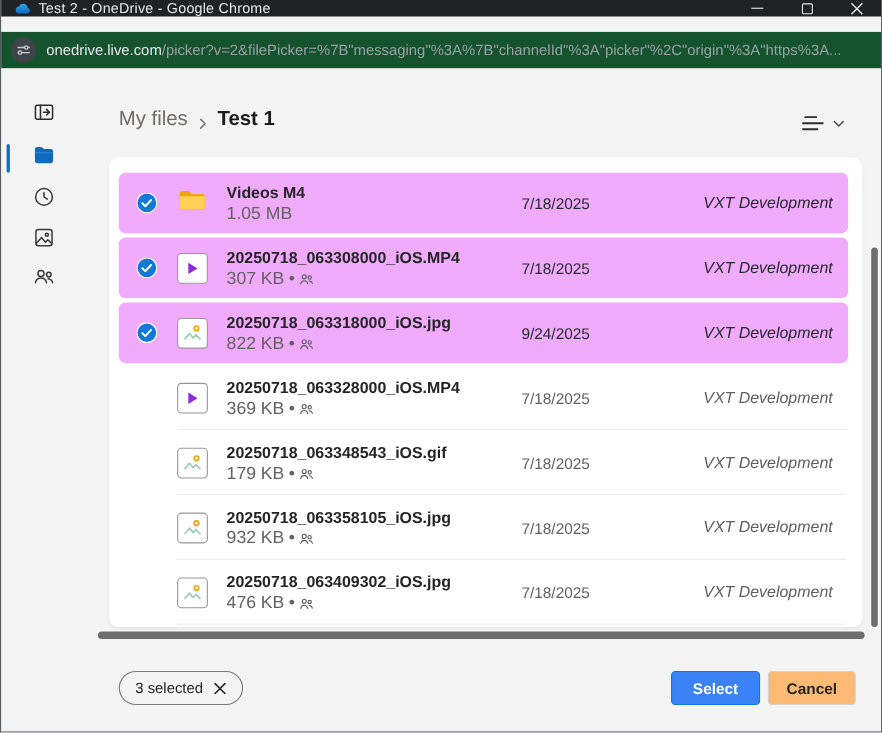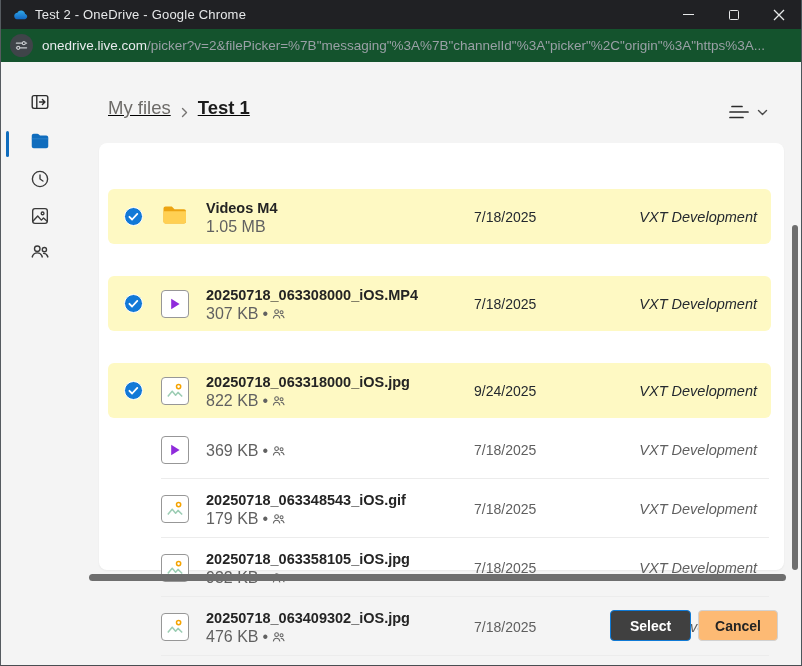--- a/index.html
+++ b/index.html
@@ -4,65 +4,65 @@
 <style>
   html,body{margin:0;padding:0;background:#d8d8d8;}
   #root{
     position:relative;width:802px;height:666px;overflow:hidden;
     font-family:"Liberation Sans",sans-serif;
     background:#f4f4f4;
     border-left:1px solid #565b60;border-right:1px solid #4b555b;border-bottom:1px solid #4a4e52;
     box-sizing:border-box;
   }
   
-  .titlebar{position:absolute;left:0;top:0;width:100%;height:29px;background:#202124;display:flex;align-items:center;text-align:right;}
+  .titlebar{position:absolute;left:0;top:0;width:100%;height:15px;background:#202124;display:flex;align-items:center;text-align:right;}
   .favicon{margin:0 7px 0 11px;width:16px;height:16px;flex:none;}
   .win-title{color:#e7e9ea;font-size:13px;letter-spacing:.2px;white-space:nowrap;}
   .win-controls{margin-left:auto;display:flex;height:100%;}
   .win-btn{width:45px;height:100%;display:flex;align-items:center;justify-content:center;cursor:default;}
   .glyph-min{width:11px;height:1px;background:#e7e9ea;}
   .glyph-max{width:10px;height:10px;border:1.3px solid #e7e9ea;border-radius:1.5px;box-sizing:border-box;}
   .urlbar{position:absolute;left:0;top:29px;width:100%;height:33px;background:#14532d;display:flex;align-items:center;}
   .tune-btn{margin-left:9px;width:23px;height:23px;border-radius:50%;background:#3f4449;display:flex;align-items:center;justify-content:center;flex:none;}
   .url-text{margin-left:9px;font-size:13.5px;white-space:nowrap;overflow:hidden;max-width:750px;}
   .url-host{color:#e8eaed;}
   .url-path{color:#9aa0a6;}
   
   .side-indicator{position:absolute;left:5px;top:131px;width:3px;height:26px;border-radius:2px;background:#0f6cbd;}
   .side-item{position:absolute;left:28px;width:22px;height:22px;}
   
-  .breadcrumb{position:absolute;left:107px;top:97px;display:flex;align-items:flex-end;font-size:18.5px;text-decoration:underline;}
+  .breadcrumb{position:absolute;left:107px;top:97px;display:flex;align-items:flex-end;font-size:18.5px;}
   .bc-root{color:#6d6b68;}
   .bc-sep{margin:0 9px;color:#767472;display:flex;align-items:center;}
   .bc-current{color:#1b1b1b;font-weight:700;}
   .view-btn{position:absolute;left:727px;top:100px;width:48px;height:24px;display:flex;align-items:center;gap:7px;}
   
   .panel{position:absolute;left:98px;top:143px;width:685px;height:427px;background:#ffffff;border-radius:8px;box-shadow:0 1px 2px rgba(0,0,0,.05);}
   .list{position:absolute;left:9px;top:14px;width:663px;}
   .row{position:relative;height:55px;margin-bottom:4px;display:flex;align-items:center;padding:0 14px 0 16px;box-sizing:border-box;}
-  .row.selected{background:#fef9c3;border-radius:6px;margin-top:32px;}
+  .row.selected{background:#f0abfc;border-radius:6px;}
   .row.unselected::after{content:"";position:absolute;left:53px;right:2px;bottom:-2px;height:1px;background:#ececec;}
   .check{width:19px;height:19px;margin-right:18px;flex:none;}
   .ficon{width:28px;height:28px;margin-right:17px;flex:none;display:flex;align-items:center;justify-content:center;}
   .iconbox{width:28px;height:28px;border:1px solid #979797;border-radius:4px;background:#fff;display:flex;align-items:center;justify-content:center;box-sizing:border-box;}
   .fmeta{flex:0 0 268px;min-width:0;}
   .fname{font-size:14.5px;font-weight:600;color:#242424;line-height:19px;white-space:nowrap;overflow:hidden;}
   .fsize{margin-top:2px;font-size:16px;color:#616161;display:flex;align-items:center;gap:4px;line-height:14px;}
   .fdate{flex:1;font-size:14px;color:#5f5f5f;}
   .row.selected .fdate{color:#24292f;}
   .fowner{flex:none;font-size:14.5px;color:#5f5f5f;text-align:center;font-style:italic;}
   .row.selected .fowner{color:#24292f;}
   
   .hscroll{position:absolute;left:88px;top:574px;width:697px;height:7px;border-radius:4px;background:#6e6e6e;}
   .vscroll{position:absolute;left:791px;top:225px;width:6px;height:345px;border-radius:3px;background:#6e6e6e;}
   
   .chip{position:absolute;left:107px;top:610px;height:31px;padding:0 14px;border:1px solid #7a7a7a;border-radius:16px;display:inline-flex;align-items:center;gap:9px;box-sizing:border-box;background:transparent;}
   .chip-label{font-size:13.5px;color:#242424;}
   .btn{position:absolute;top:610px;height:31px;border-radius:4px;font-size:14px;font-weight:600;display:flex;align-items:center;justify-content:center;box-sizing:border-box;font-family:"Liberation Sans",sans-serif;}
-  .btn-select{left:609px;width:81px;background:#404040;color:#ffffff;border:1px solid #0f7ad6;}
+  .btn-select{left:609px;width:81px;background:#3b82f6;color:#ffffff;border:1px solid #0f7ad6;}
   .btn-cancel{left:697px;width:80px;background:#fdba74;color:#242424;border:1px solid #d1d1d1;}
 </style>
 </head>
 <body>
 
 <div id="root">
 
   <div class="titlebar">
     <span class="favicon">
       <svg viewBox="0 0 16 16" width="16" height="16">
@@ -242,20 +242,21 @@
         <div class="row unselected">
     <span class="check"></span>
     <span class="ficon">
             <span class="iconbox">
     <svg width="14" height="14" viewBox="0 0 14 14">
                 <path d="M3.2 1.8l8.4 5.2-8.4 5.2z" fill="#8f2bdb"></path>
               </svg>
   </span>
           </span>
     <div class="fmeta">
+      <div class="fname">20250718_063328000_iOS.MP4</div>
       <div class="fsize">
               <span>369 KB</span>
               <span>•</span>
               <svg width="13" height="12" viewBox="0 0 16 15" fill="none" stroke="#616161" stroke-width="1.3" stroke-linecap="round">
                 <circle cx="5.6" cy="4.6" r="2.3"></circle>
                 <path d="M1.6 12.6c.5-2.3 2-3.6 4-3.6s3.5 1.3 4 3.6"></path>
                 <circle cx="11.8" cy="5.4" r="1.9"></circle>
                 <path d="M11.3 9.1c1.9.2 3.1 1.3 3.6 3.1"></path>
               </svg>
             </div>
@@ -340,16 +341,22 @@
     </div>
     <div class="fdate">7/18/2025</div>
     <div class="fowner">VXT Development</div>
   </div>
       </div>
   </div>
 
   <div class="hscroll"></div>
   <div class="vscroll"></div>
 
+  <div class="chip">
+    <span class="chip-label">3 selected</span>
+    <svg width="12" height="12" viewBox="0 0 12 12">
+        <path d="M1.5 1.5l9 9M10.5 1.5l-9 9" stroke="#242424" stroke-width="1.4" stroke-linecap="round"></path>
+      </svg>
+  </div>
   <div class="btn btn-select">Select</div>
   <div class="btn btn-cancel">Cancel</div>
 
 </div>
 
 </body></html>

